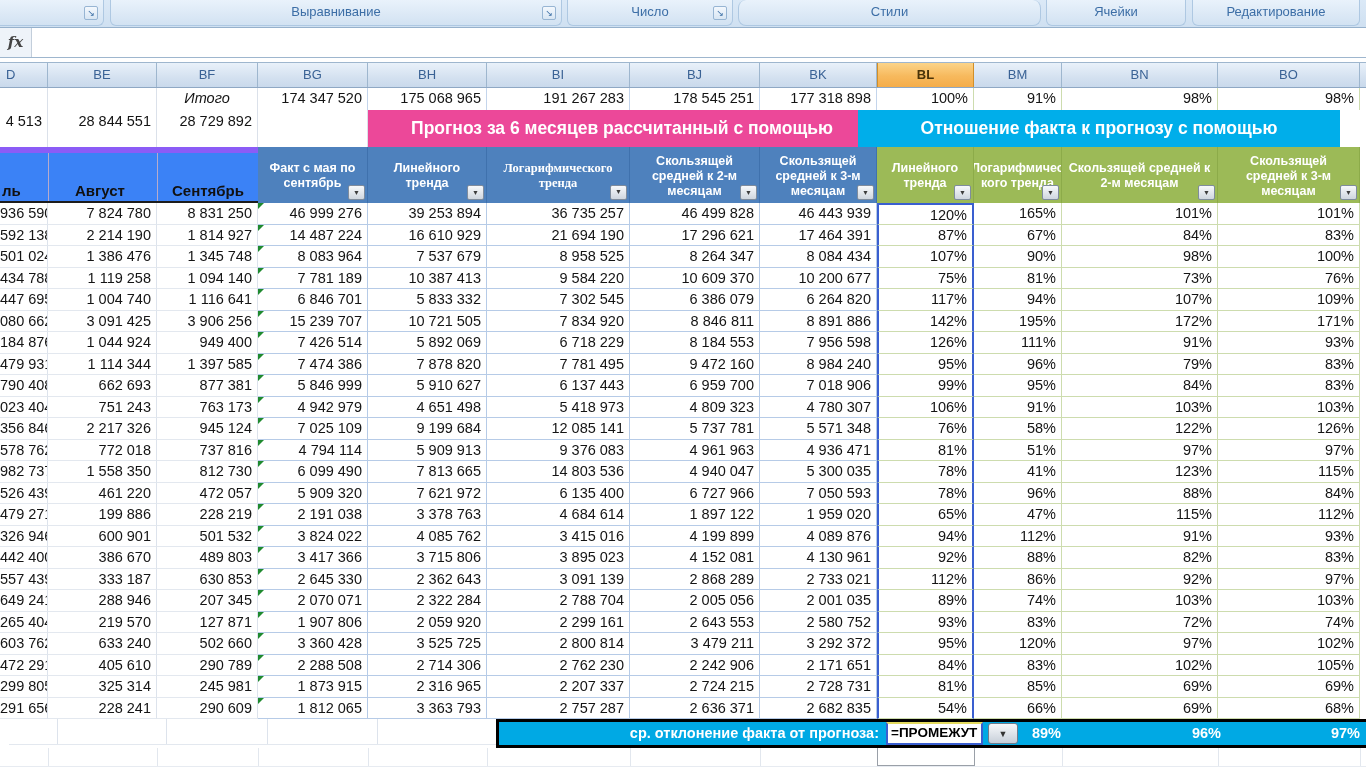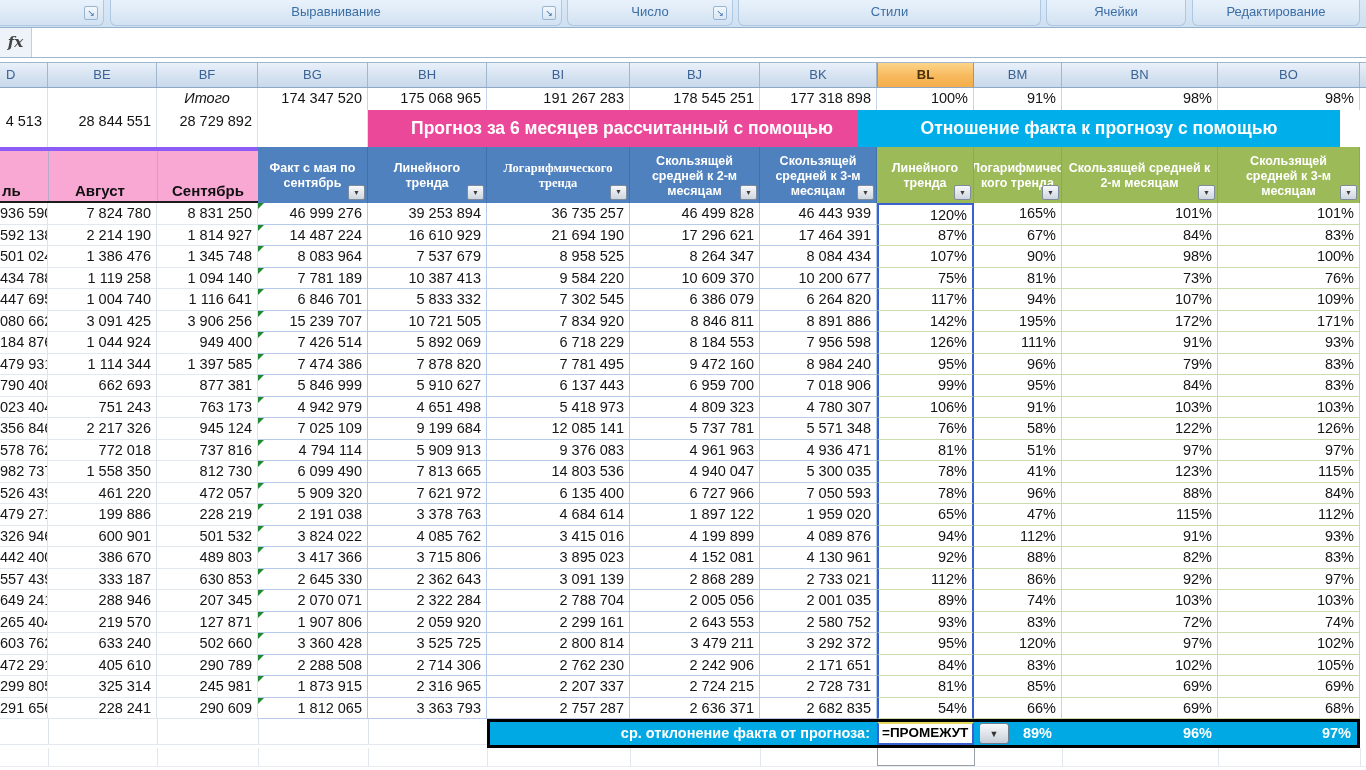--- a/index.html
+++ b/index.html
@@ -56,21 +56,21 @@
   .brow { height:37px; display:flex; }
   .brow .num { font-size:14.5px; color:#141414; text-align:right; padding:3px 5px 0 0;
                overflow:hidden; white-space:nowrap; border-right:1px solid #dbe1ea; }
   .banner { color:#fff; font-weight:bold; font-size:17.5px; text-align:center; line-height:36px;
             overflow:hidden; white-space:nowrap; }
   .banner.green { background:#ec4899;padding-left:18px; }
   .banner.blue  { background:#00aeea; }
 
   
   .throw { height:56px; display:flex; }
-  .purple { width:258px; background:#f9a8d4; border-top:4px solid #8b5cf6; border-bottom:2px solid #1c1c1c;
+  .purple { width:258px; background:#3b82f6; border-top:6px solid #8b5cf6; border-bottom:2px solid #1c1c1c;
             display:flex; position:relative; }
   .month { position:absolute; bottom:2px; font-size:15px; font-weight:bold; color:#111; }
   .th { position:relative; color:#fff; font-weight:bold; font-size:12.5px; line-height:15px;
         text-align:center; padding:4px 5px 2px 5px; overflow:hidden;
         display:flex; align-items:center; justify-content:center; }
   .th.blue  { background:#4e81bd; border-right:1px solid #3f71ad; }
   .th.green { background:#9cba57; border-right:1px solid #8cab49; }
   .dd { position:absolute; right:2px; bottom:3px; width:17px; height:15px; border:1px solid #7f8c9d;
         border-radius:2px; background:linear-gradient(#f7f9fb,#cfd6df); }
   .dd::before { content:"▼"; display:block; font-size:7px; color:#3c3c3c; line-height:13px; text-align:center; }
@@ -80,21 +80,21 @@
   .drow .cell { line-height:21px; }
   .drow .zl { border-right:1px solid #dde3ec; border-bottom:1px solid #e3e8ef; }
   .drow .zm { border-right:1px solid #b6cbe7; border-bottom:1px solid #b6cbe7; }
   .drow .zg { border-right:1px solid #cddcae; border-bottom:1px solid #cddcae; }
   .drow .c-bg::before { content:""; position:absolute; left:0; top:0;
         border-top:6px solid #1f8a2f; border-right:6px solid transparent; }
   .drow .c-bl { border-left:2px solid #3a5fd0; border-right:2px solid #3a5fd0; }
   .drow.first .c-bl { border-top:2px solid #3a5fd0; }
 
   
-  .frow { position:relative; height:29px; background:#fff; }
+  .frow { position:relative; height:29px; background:#fff;margin-left:9px; }
   .frow .vl { position:absolute; top:0; height:25px; width:1px; background:#dde3ec; }
   .frow .hl { position:absolute; left:0; top:25px; width:487px; height:1px; background:#e3e8ef; }
   .fbarcell { position:absolute; left:487px; top:0; width:873px; height:29px; background:#00a9e4;
               border:3px solid #000; }
   .flabel { position:absolute; left:0; top:0; width:387px; height:23px; color:#fff; font-weight:bold;
             font-size:14.5px; line-height:22px; text-align:right; padding-right:7px; }
   .fcell { position:absolute; left:387px; top:0; width:97px; height:23px; background:#fff;
            border:2px solid #3a5fd0; border-top:2px solid #e3da5f; color:#000; font-weight:bold;
            font-size:13.5px; line-height:18px; text-align:left; padding-left:3px; overflow:hidden; white-space:nowrap; }
   .fdd { position:absolute; left:489px; top:1px; width:30px; height:21px; border:1px solid #6f7c8c;
@@ -120,21 +120,21 @@
       <span class="launcher" style="right:5px;">↘</span>
     </div>
     <div class="rgroup" style="left:110px;width:452px;">
       <span>Выравнивание</span>
       <span class="launcher" style="right:5px;">↘</span>
     </div>
     <div class="rgroup" style="left:567px;width:166px;">
       <span>Число</span>
       <span class="launcher" style="right:5px;">↘</span>
     </div>
-    <div class="rgroup" style="left:738px;width:303px;">
+    <div class="rgroup" style="left:738px;width:303px;border-radius:8px;">
       <span>Стили</span>
     </div>
     <div class="rgroup" style="left:1046px;width:140px;">
       <span>Ячейки</span>
     </div>
     <div class="rgroup" style="left:1192px;width:168px;">
       <span>Редактирование</span>
     </div>
   </div>
 

